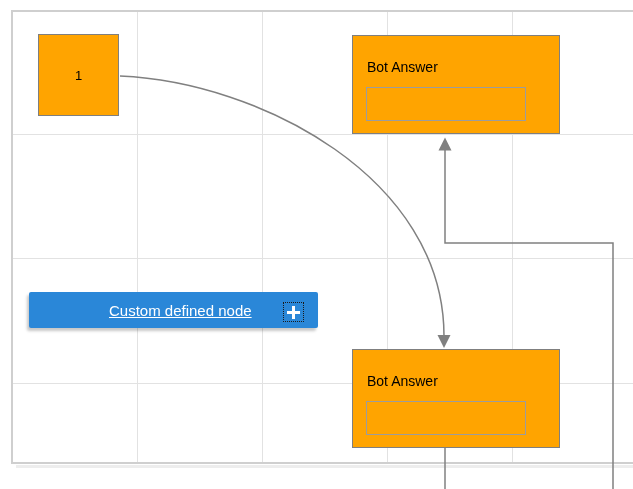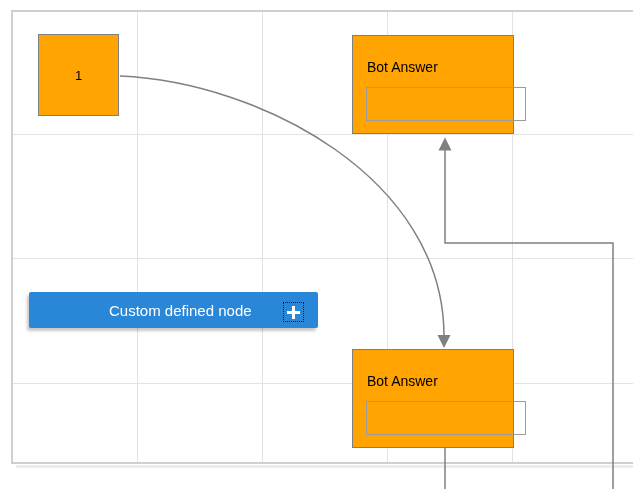--- a/index.html
+++ b/index.html
@@ -12,38 +12,39 @@
 
   .node {
     position:absolute; box-sizing:border-box;
     background:#FFA400; border:1.5px solid #7F7F7F;
   }
   .start-node {
     left:38px; top:34px; width:81px; height:82px;
     display:flex; align-items:center; justify-content:center;
     font-size:13px; color:#000000;
   }
-  .bot { left:352px; width:162px; height:99px; }
+  .bot { left:352px; width:208px; height:99px; }
   .bot.pos-top { top:35px; }
   .bot.pos-bottom { top:349px; }
   .bot-title {
     position:absolute; left:14px; top:23px;
     font-size:14px; color:#000000; white-space:nowrap;
   }
   .bot-input {
     position:absolute; left:13px; top:51px; width:160px; height:34px;
     border:1px solid #9C9C9C; box-sizing:border-box; background:transparent;
   }
 
   .custom-btn {
     position:absolute; left:29px; top:292px; width:289px; height:36px;
     background:#2A87D8; border-radius:2px;
     box-shadow:-2px 3px 3px rgba(0,0,0,0.22);
     color:#ffffff; display:flex; align-items:center;
     cursor:pointer;
+    text-decoration:underline;
   }
   .custom-label { margin-left:80px; font-size:15px; white-space:nowrap; }
   .plus-box {
     position:absolute; left:254px; top:10px; width:21px; height:20px;
     border:1px dotted #1b1b1b; box-sizing:border-box;
   }
   .plus-h { position:absolute; left:3px; top:8px;  width:13px; height:3px;  background:#ffffff; }
   .plus-v { position:absolute; left:8px; top:3px;  width:3px;  height:13px; background:#ffffff; }
 </style>
 </head>

